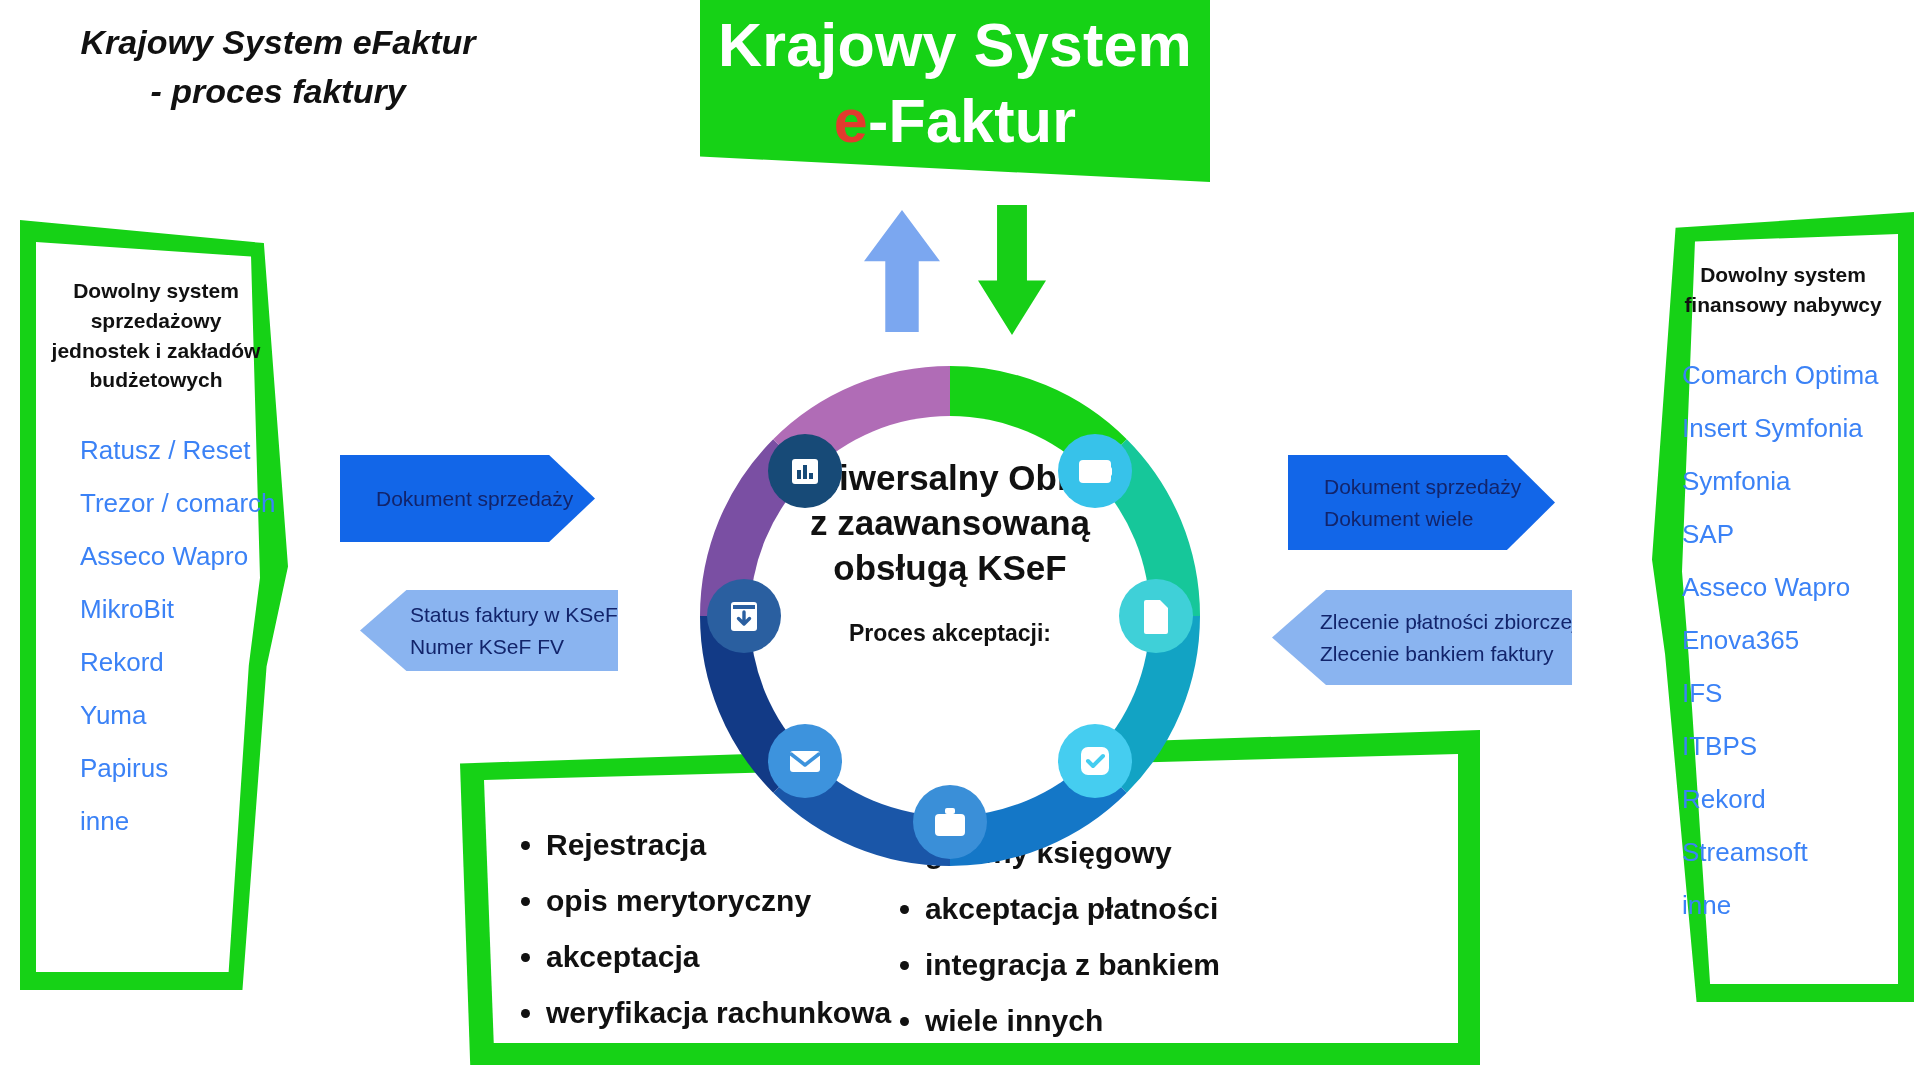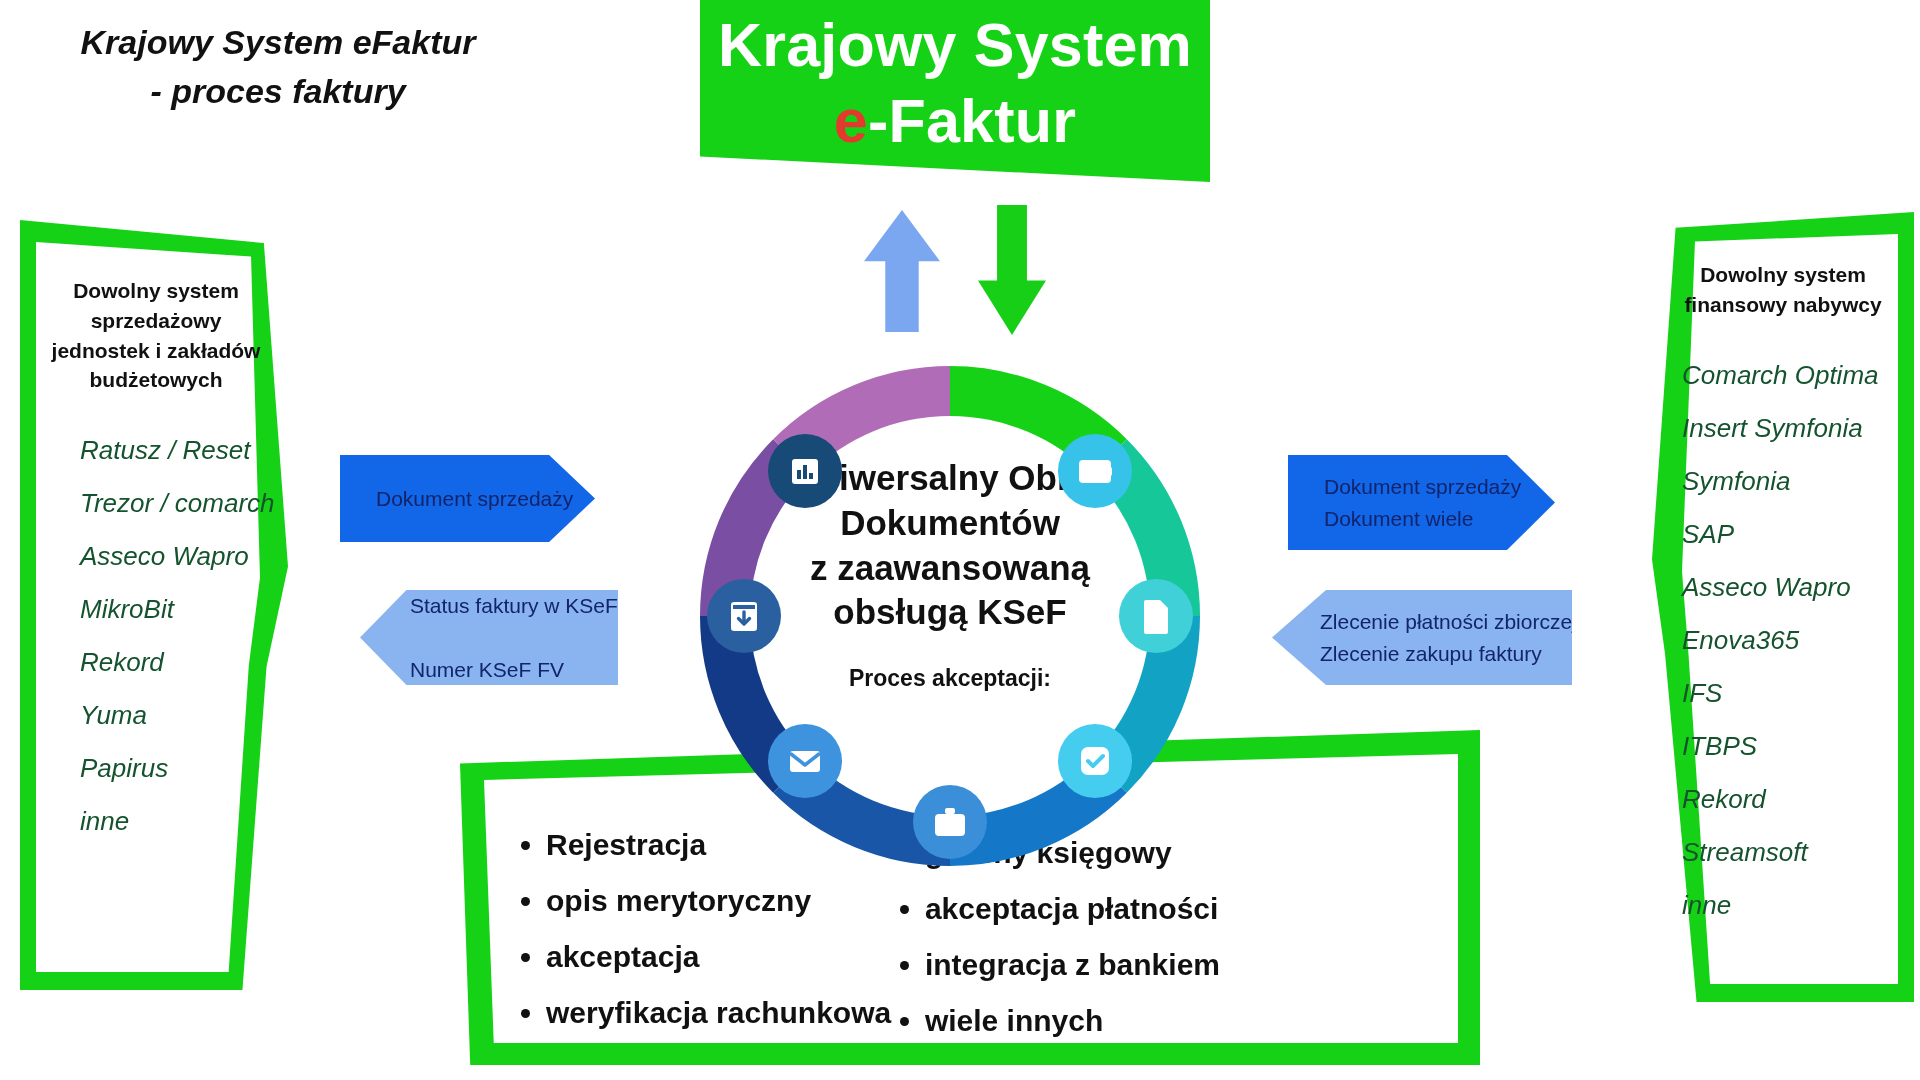--- a/index.html
+++ b/index.html
@@ -53,22 +53,22 @@
   }
   .side-panel .heading{
     font-size:21px; font-weight:bold; color:#111;
     line-height:1.42;
   }
   .side-panel ul{
     list-style:none; margin:42px 0 0 0; padding:0;
     text-align:left;
   }
   .side-panel ul li{
-    font-size:26px; color:#14532d; line-height:1.0;
-    margin-bottom:27px; white-space:nowrap;font-style:italic;
+    font-size:26px; color:#3b82f6; line-height:1.0;
+    margin-bottom:27px; white-space:nowrap;
   }
 
   #panel-left{left:20px; top:220px; height:770px;}
   #panel-left .frame{
     clip-path:polygon(0 0, 91% 3%, 100% 45%, 92% 58%, 83% 100%, 0 100%);
   }
   #panel-left .inner{
     left:16px; top:22px; right:28px; bottom:18px;
     clip-path:polygon(0 0, 96% 2%, 100% 46%, 95% 58%, 86% 100%, 0 100%);
   }
@@ -145,22 +145,22 @@
   }
   .chev .ln{font-size:21px; line-height:1.5; white-space:nowrap;}
   .chev-right{
     clip-path:polygon(0 0, 82% 0, 100% 50%, 82% 100%, 0 100%);
   }
   .chev-left{
     clip-path:polygon(18% 0, 100% 0, 100% 100%, 18% 100%, 0 50%);
   }
   #arrow-sale-left{left:340px; top:455px; width:255px; height:87px;
      background:#1266e8; padding-left:36px;}
-  #arrow-status-left{left:360px; top:590px; width:258px; height:95px;
-     background:#8ab4f0; padding-left:50px;justify-content:space-between;}
+  #arrow-status-left{left:360px; top:590px; width:258px; height:81px;
+     background:#8ab4f0; padding-left:50px;}
   #arrow-docs-right{left:1288px; top:455px; width:267px; height:95px;
      background:#1266e8; padding-left:36px;}
   #arrow-pay-right{left:1272px; top:590px; width:300px; height:95px;
      background:#8ab4f0; padding-left:48px;}
 
   
   #arrow-up{
     left:864px; top:210px; width:76px; height:122px;
     background:#7ba7f0;
     clip-path:polygon(50% 0, 100% 42%, 72% 42%, 72% 100%, 28% 100%, 28% 42%, 0 42%);
@@ -254,21 +254,20 @@
         <path d="M 560 310 A 250 250 0 0 1 486.7766952966369 486.77669529663683 L 424.0209684663308 424.02096846633077 A 161.25 161.25 0 0 0 471.25 310 Z" fill="#12a3c4"></path>
         <path d="M 486.7766952966369 486.77669529663683 A 250 250 0 0 1 310 560 L 310 471.25 A 161.25 161.25 0 0 0 424.0209684663308 424.02096846633077 Z" fill="#1477c7"></path>
         <path d="M 310 560 A 250 250 0 0 1 133.22330470336314 486.7766952966369 L 195.97903153366923 424.0209684663308 A 161.25 161.25 0 0 0 310 471.25 Z" fill="#1a56a8"></path>
         <path d="M 133.22330470336314 486.7766952966369 A 250 250 0 0 1 60 310.00000000000006 L 148.75 310 A 161.25 161.25 0 0 0 195.97903153366923 424.0209684663308 Z" fill="#123a86"></path>
         <path d="M 60 310.00000000000006 A 250 250 0 0 1 133.22330470336308 133.22330470336314 L 195.97903153366917 195.97903153366923 A 161.25 161.25 0 0 0 148.75 310 Z" fill="#7a4fa3"></path>
         <path d="M 133.22330470336308 133.22330470336314 A 250 250 0 0 1 309.99999999999994 60 L 309.99999999999994 148.75 A 161.25 161.25 0 0 0 195.97903153366917 195.97903153366923 Z" fill="#b06cb6"></path>
       </svg>
     <div id="donut-hole"></div>
     <div id="donut-center">
       <div class="big">Uniwersalny Obieg</div>
-      <div class="big">Dokumentów</div>
       <div class="big">z zaawansowaną</div>
       <div class="big">obsługą KSeF</div>
       <div class="sub">Proces akceptacji:</div>
     </div>
     <div id="ring-icons">
         <div class="ring-icon" style="left: 418.399px; top: 127.601px; background: rgb(55, 194, 234);">
           <svg viewBox="0 0 40 40">
             <rect x="4" y="9" width="32" height="23" rx="4"></rect>
             <rect x="25" y="16" width="12" height="9" rx="2"></rect>
           </svg>
@@ -320,16 +319,16 @@
   <div class="abs chev chev-left" id="arrow-status-left">
     <div class="ln">Status faktury w KSeF</div>
     <div class="ln">Numer KSeF FV</div>
   </div>
   <div class="abs chev chev-right" id="arrow-docs-right">
     <div class="ln">Dokument sprzedaży</div>
     <div class="ln">Dokument wiele</div>
   </div>
   <div class="abs chev chev-left" id="arrow-pay-right">
     <div class="ln">Zlecenie płatności zbiorczej</div>
-    <div class="ln">Zlecenie zakupu faktury</div>
+    <div class="ln">Zlecenie bankiem faktury</div>
   </div>
 
 </div>
 
 </body></html>

